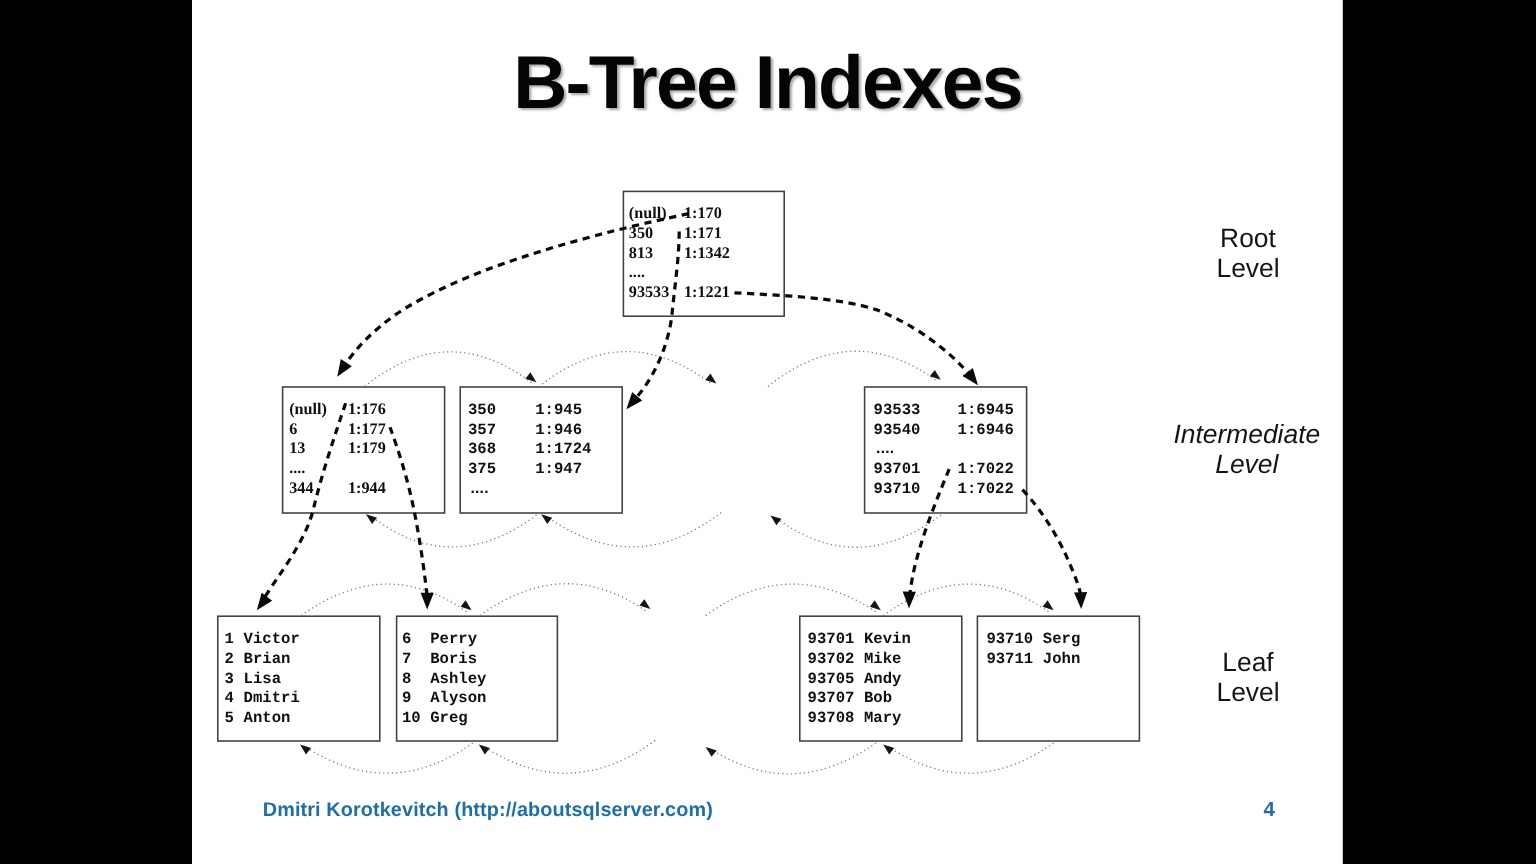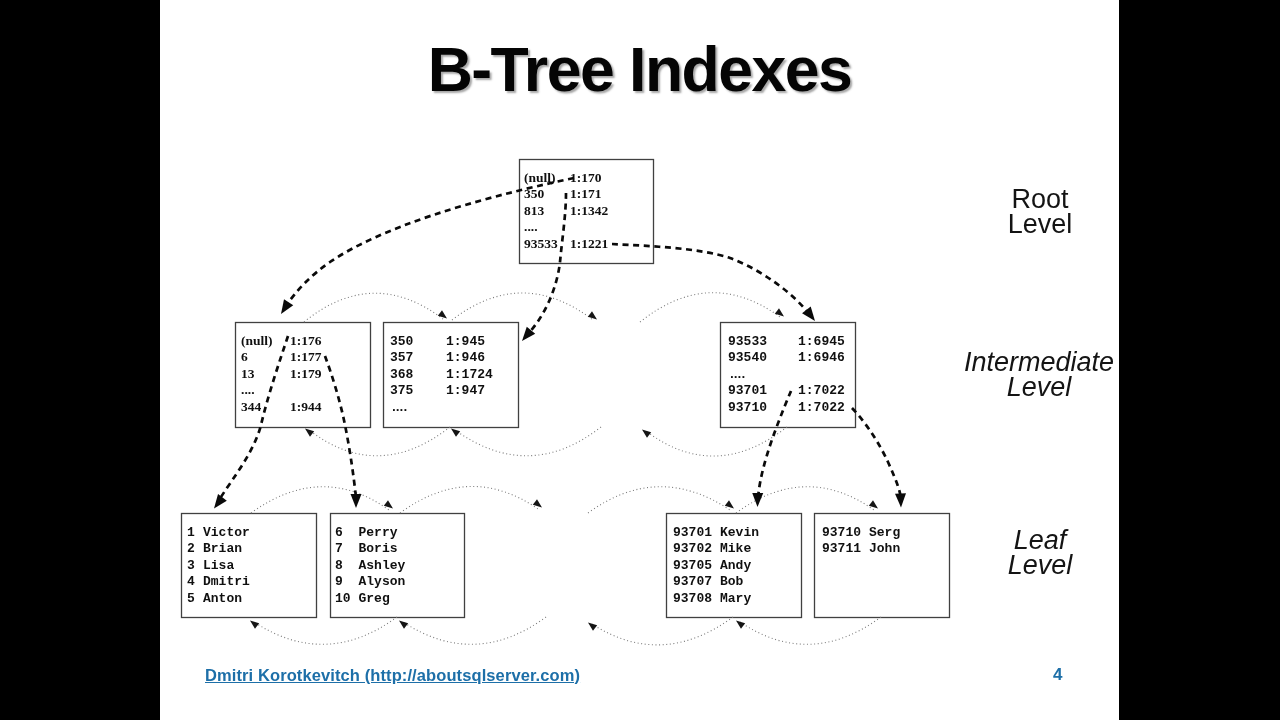--- a/index.html
+++ b/index.html
@@ -2,36 +2,36 @@
 <html><head>
 <meta charset="utf-8">
 <style>
 html,body{margin:0;padding:0;width:1280px;height:720px;overflow:hidden;background:#fff;}
 #stage{position:relative;width:1280px;height:587px;background:#fff;font-family:"Liberation Sans",sans-serif;}
 .bar{position:absolute;top:0;height:720px;background:#000;}
 #title{position:absolute;left:160px;width:959px;top:33px;text-align:center;
   font-family:"Liberation Sans",sans-serif;font-weight:bold;font-size:62.5px;color:#050505;
   text-shadow:2px 2px 2px rgba(60,60,60,0.45);letter-spacing:-1.5px;}
 .lbl{position:absolute;width:200px;text-align:center;color:#141414;
-  font-size:27px;line-height:24.5px;font-family:"Liberation Sans",sans-serif;}
-#footer{position:absolute;left:205px;top:666px;color:#1d6fa8;font-weight:bold;font-size:16.5px;
-  letter-spacing:0.1px;font-family:"Liberation Sans",sans-serif;text-decoration:underline;}
+  font-size:22px;line-height:24.5px;font-family:"Liberation Sans",sans-serif;}
+#footer{position:absolute;left:219px;top:666px;color:#1d6fa8;font-weight:bold;font-size:16.5px;
+  letter-spacing:0.1px;font-family:"Liberation Sans",sans-serif;}
 #pagenum{position:absolute;left:1053px;top:665px;color:#1d6fa8;font-weight:bold;font-size:17px;
   font-family:"Liberation Sans",sans-serif;}
 svg{position:absolute;left:0;top:0;}
 </style>
 </head>
 <body>
 <div id="stage">
   <div class="bar" style="left:0;width:160px;"></div>
   <div class="bar" style="left:1119px;width:161px;"></div>
   <div id="title">B-Tree Indexes</div>
   <div class="lbl" style="left:940px;top:187px;">Root<br>Level</div>
   <div class="lbl" style="left:939px;top:350px;font-style:italic;">Intermediate<br>Level</div>
-  <div class="lbl" style="left:940px;top:528px;font-style:italic;">Leaf<br>Level</div>
+  <div class="lbl" style="left:940px;top:540px;">Leaf<br>Level</div>
   <div id="footer">Dmitri Korotkevitch (http://aboutsqlserver.com)</div>
   <div id="pagenum">4</div>
   <svg width="1280" height="720" viewBox="0 0 1280 720">
     <g fill="none" stroke="#404040" stroke-width="1.3">
       <rect x="519.5" y="159.5" width="134" height="104"></rect>
       <rect x="235.5" y="322.5" width="135" height="105"></rect>
       <rect x="383.5" y="322.5" width="135" height="105"></rect>
       <rect x="720.5" y="322.5" width="135" height="105"></rect>
       <rect x="181.5" y="513.5" width="135" height="104"></rect>
       <rect x="330.5" y="513.5" width="134" height="104"></rect>

